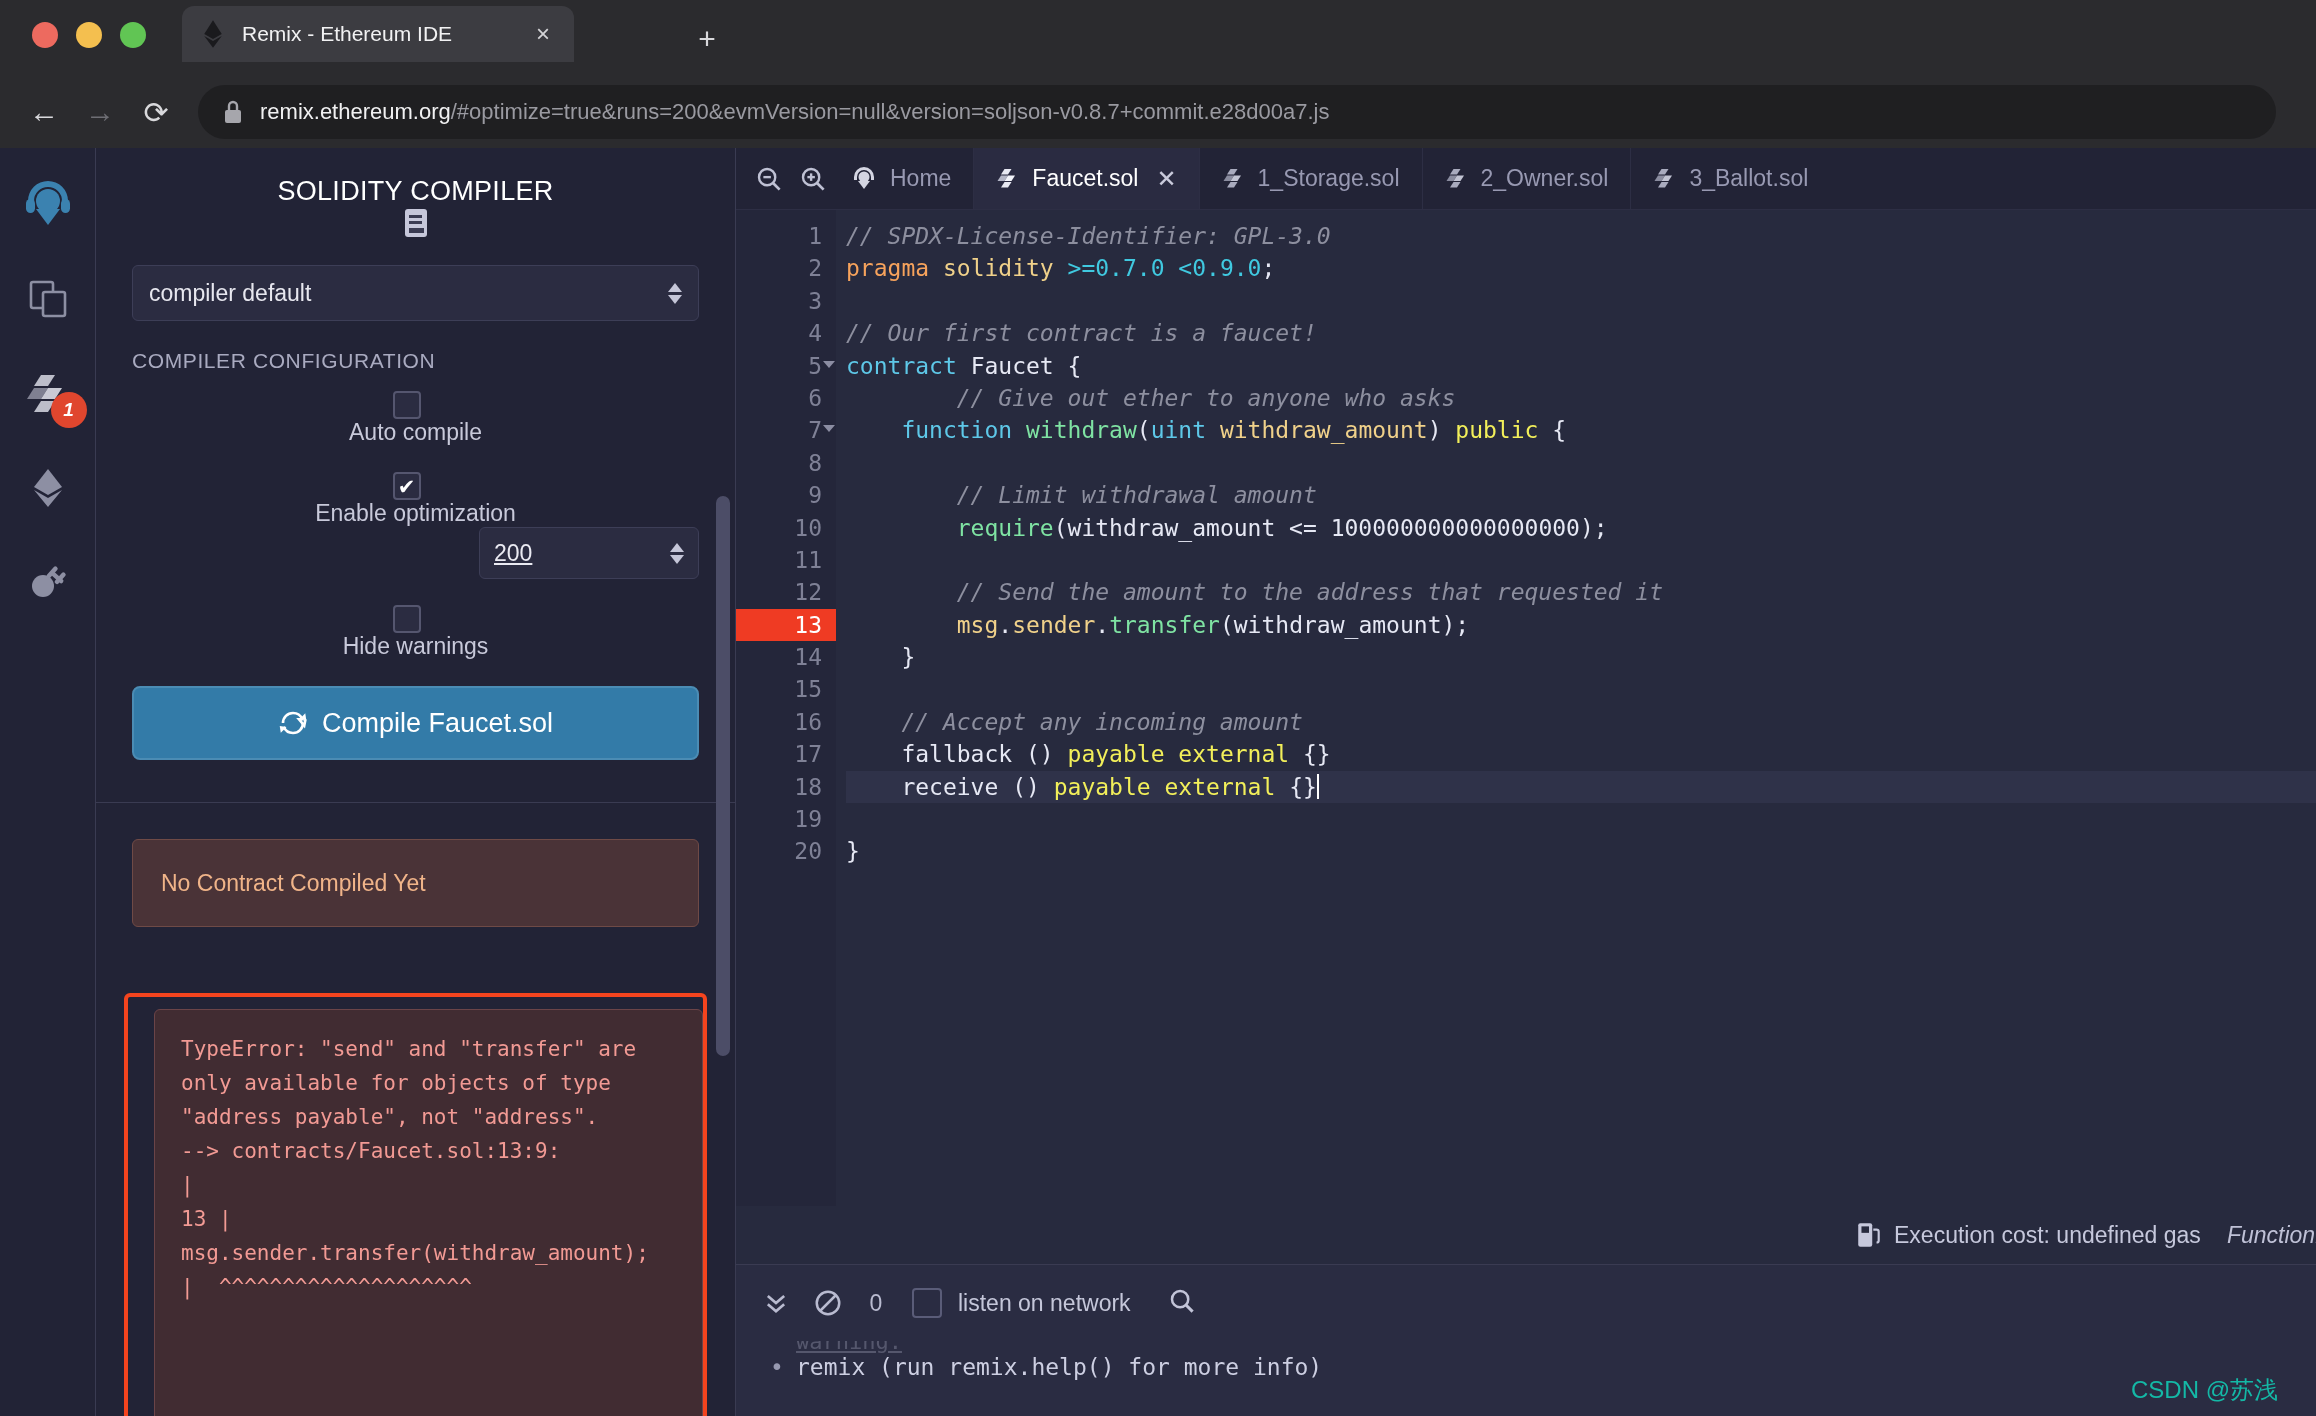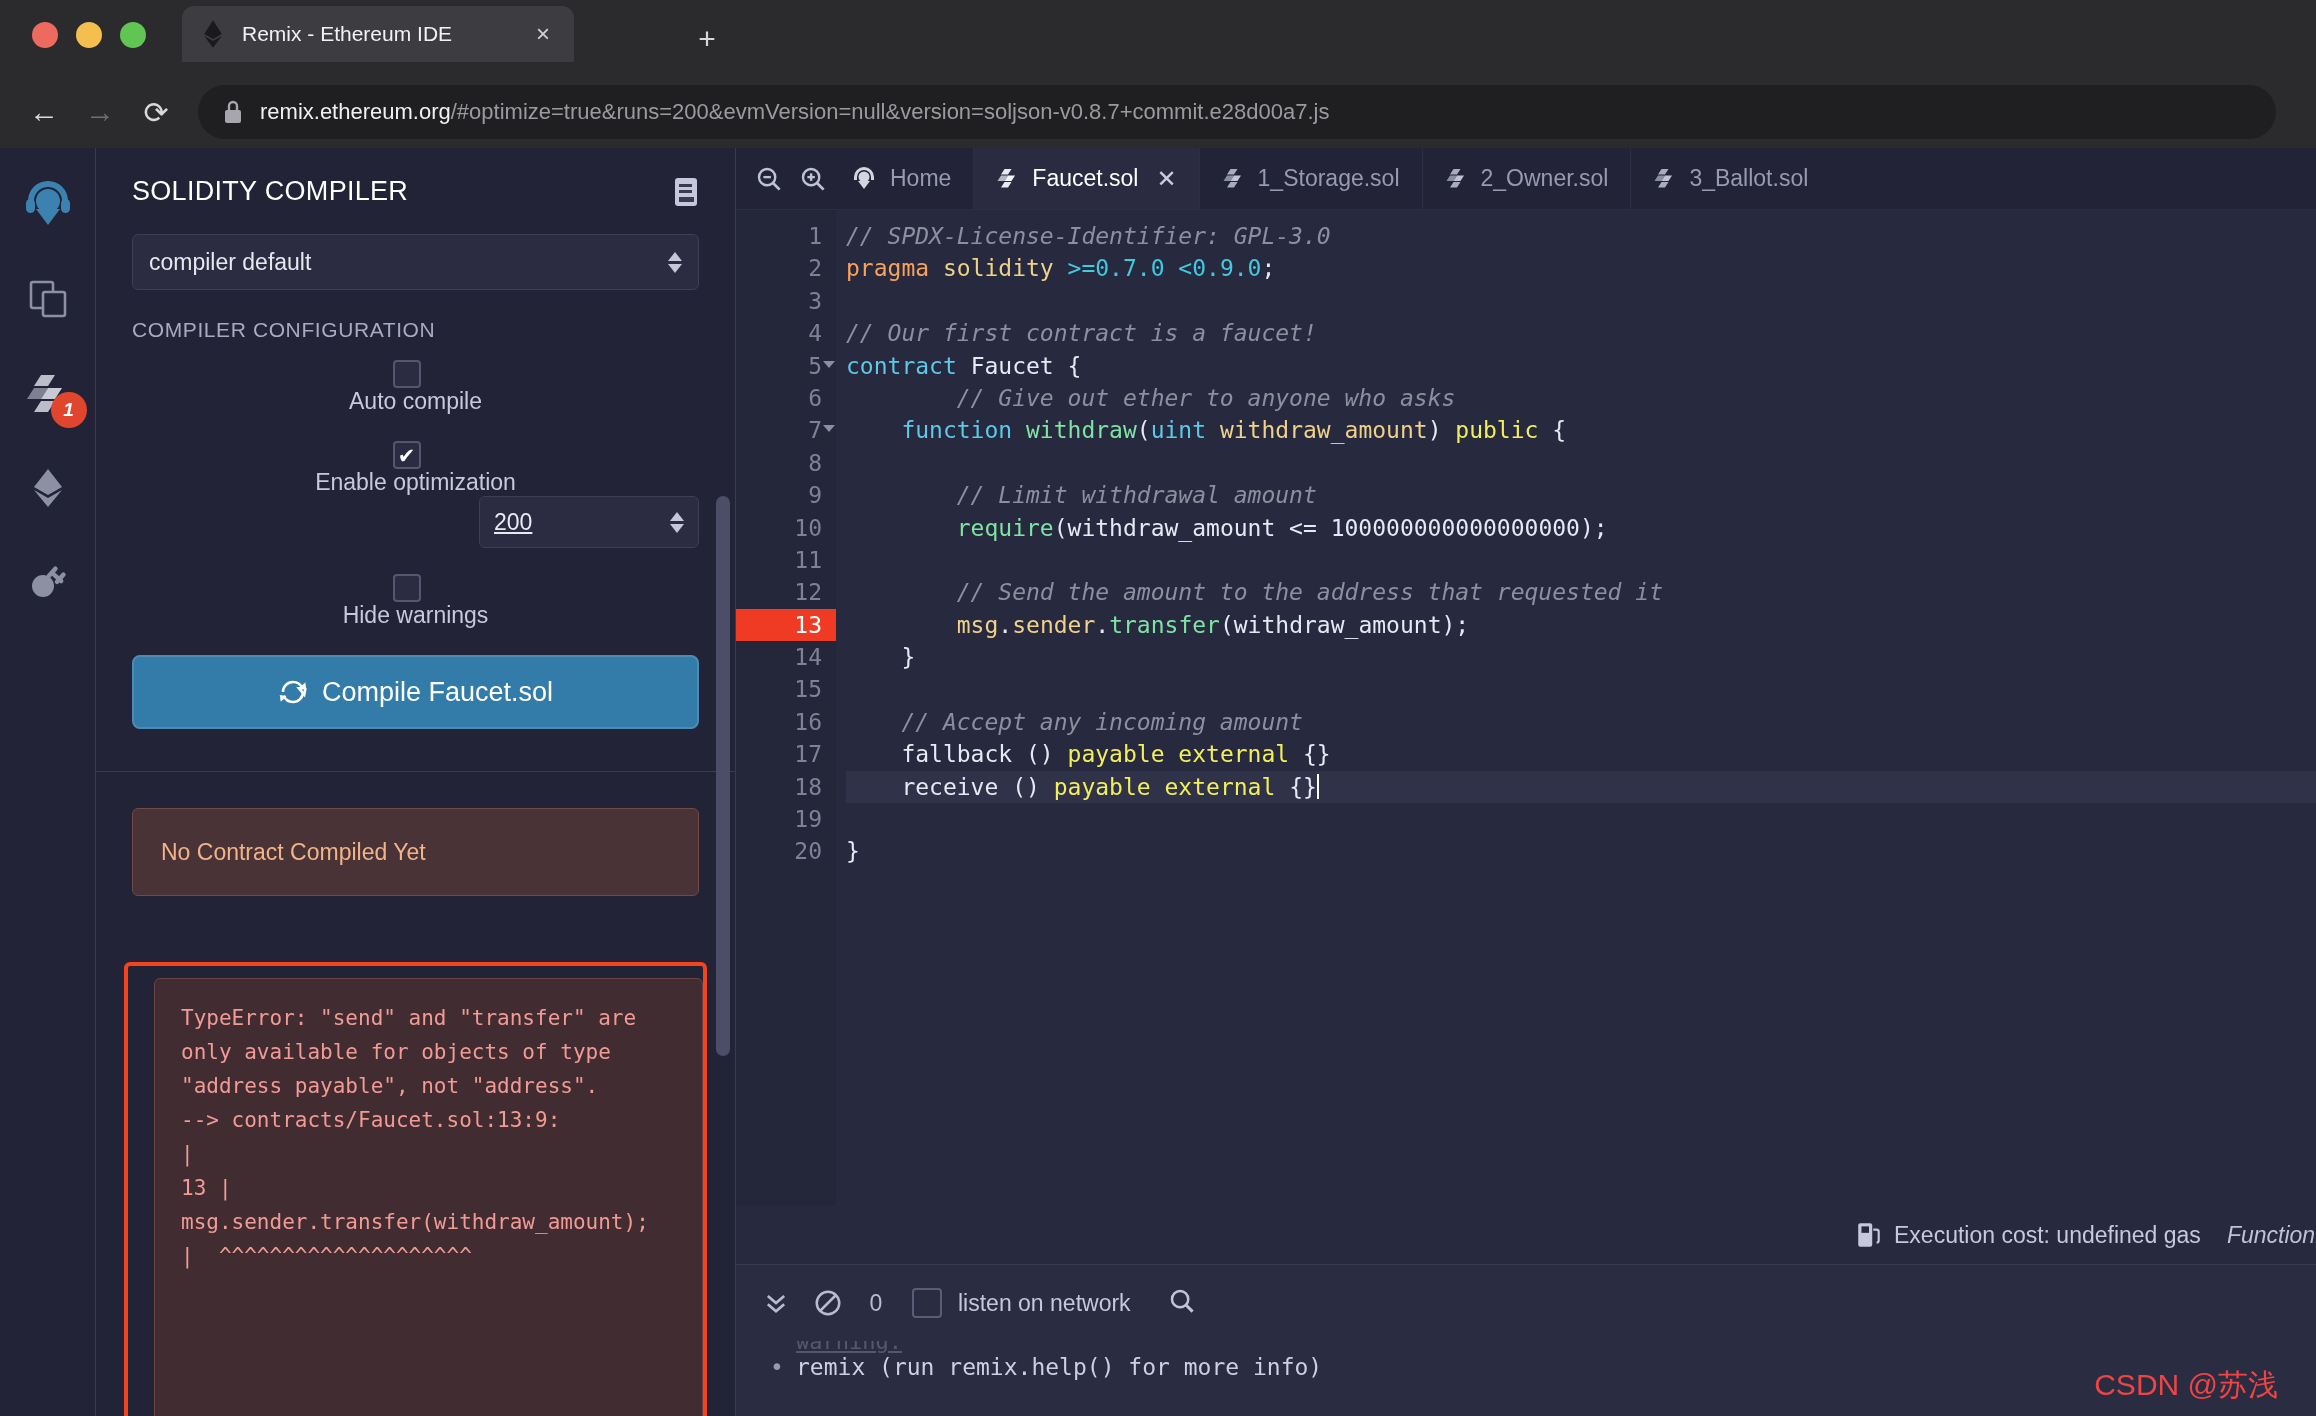--- a/index.html
+++ b/index.html
@@ -67,21 +67,21 @@
     width: 36px; height: 36px; border-radius: 50%;
     display: flex; align-items: center; justify-content: center;
   }
 
   
   .panel {
     width: 640px; flex: 0 0 640px; background: #222336;
     border-right: 1px solid #3a3b52;
     position: relative; overflow: hidden;
   }
-  .panel-header { padding: 28px 36px 0 36px; display: flex; align-items: flex-start; justify-content: space-between; }
+  .panel-header { padding: 28px 36px 0 36px; display: flex; align-items: center; justify-content: space-between; flex-direction: column; }
   .panel-title { color: #ffffff; font-size: 27px; letter-spacing: .3px; }
   .panel-doc-icon { cursor: pointer; }
 
   .panel-section { padding: 26px 36px 0 36px; }
   .select-box {
     height: 56px; background: #2b2c41; border: 1px solid #3d3e57; border-radius: 6px;
     display: flex; align-items: center; padding: 0 16px; color: #e7e7ef; font-size: 23px;
     cursor: pointer;
   }
   .select-box .spin { margin-left: auto; display:flex; flex-direction: column; gap: 3px; }
@@ -204,21 +204,21 @@
   .tb-search-icon { margin-left: 36px; cursor: pointer; }
   .tb-search {
     margin-left: 22px; width: 570px; height: 56px;
     background: #333551; border-radius: 6px; display: flex; align-items: center;
     padding: 0 18px; color: #8f91a8; font-size: 23px; cursor: text;
   }
   .term-body { flex: 1; position: relative; padding-left: 60px; overflow: hidden; }
   .term-faint { color: #8a8ca2; font-family: "DejaVu Sans Mono", monospace; font-size: 22px; text-decoration: underline; opacity: .45; margin-top: -12px; }
   .term-line { color: #cdcfe2; font-family: "DejaVu Sans Mono", monospace; font-size: 23px; position: relative; }
   .term-line::before { content: "\2022"; position: absolute; left: -26px; color: #9799b0; }
-  .watermark { position: absolute; right: 38px; bottom: 10px; color: #ef4444; font-size: 30px; }
+  .watermark { position: absolute; right: 38px; bottom: 10px; color: #14b8a6; font-size: 24px; }
 </style>
 </head>
 <body>
 
 <div class="browser-chrome">
   <div class="tabstrip">
     <div class="traffic">
       <div class="dot red"></div>
       <div class="dot yellow"></div>
       <div class="dot green"></div>

